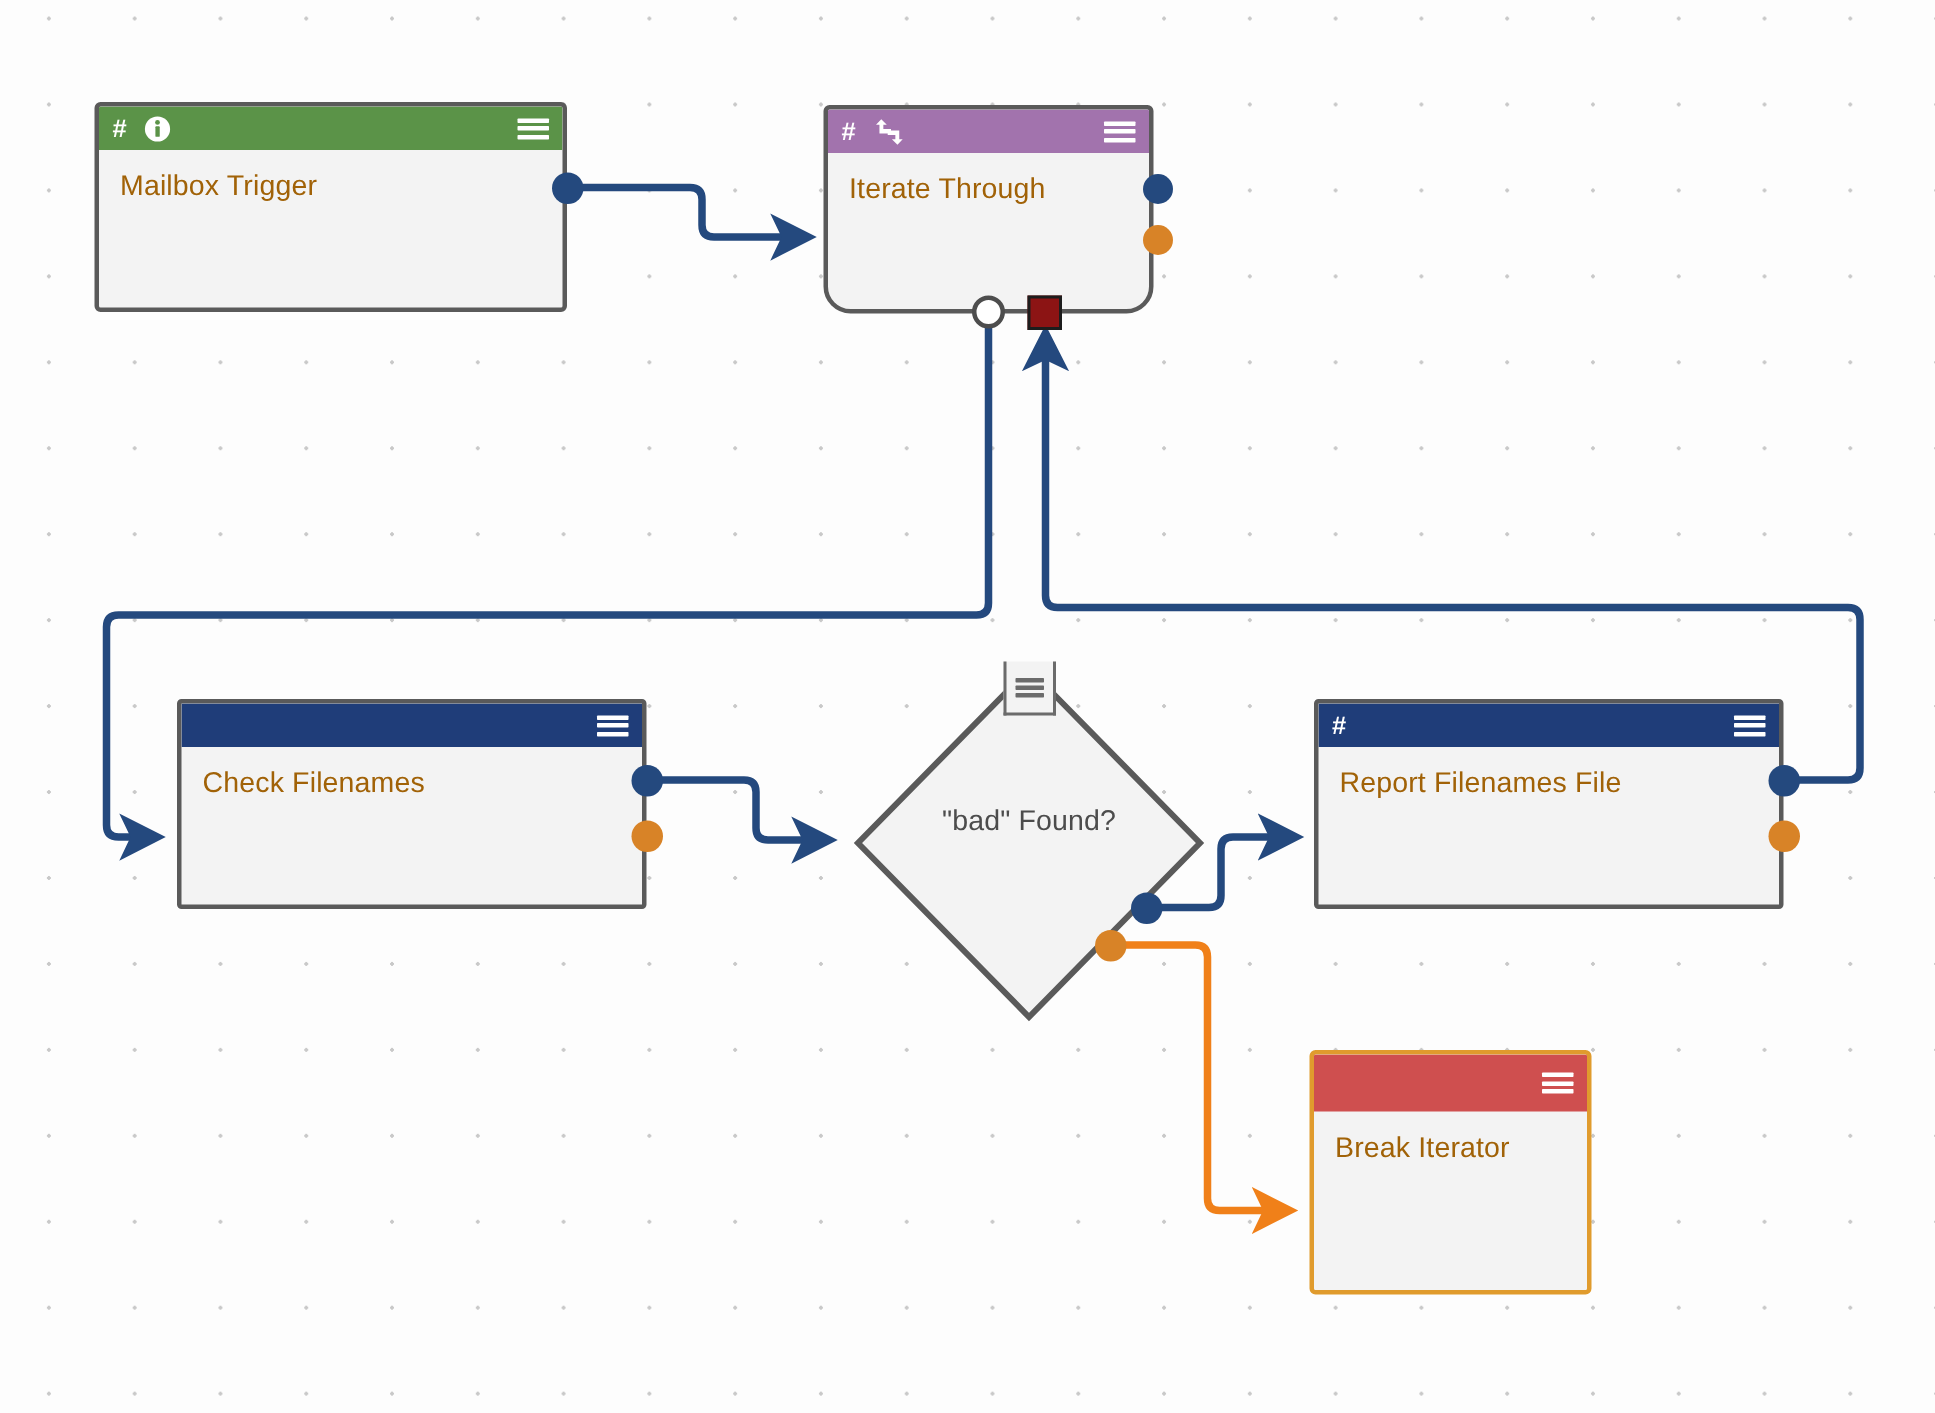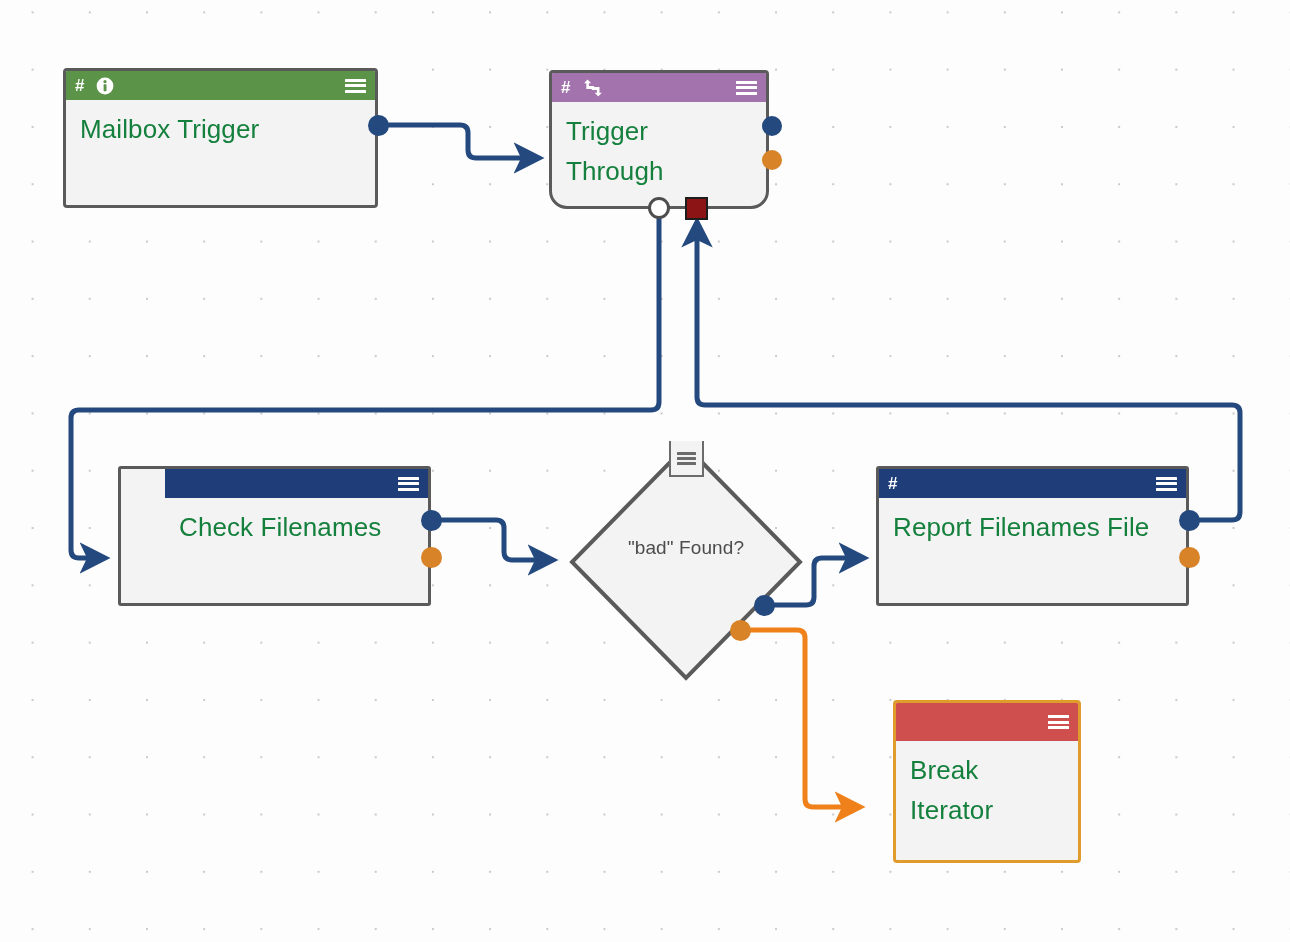--- a/index.html
+++ b/index.html
@@ -66,22 +66,22 @@
     box-sizing: border-box;
   }
   .burger i {
     display: block;
     height: 3px;
     background: #ffffff;
     border-radius: 0.5px;
   }
   .node .label {
     padding: 10px 14px 0 14px;
-    font-size: 26px;
-    color: #15803d;
+    font-size: 19px;
+    color: #a16207;
     line-height: 1.53;
     letter-spacing: 0.1px;
   }
   
   .port {
     position: absolute;
     border-radius: 50%;
   }
   .port.blue  { background: #24497e; }
   .port.orange{ background: #d88327; }
@@ -191,29 +191,29 @@
         </svg>
       </span>
       <span class="spacer"></span>
       <span class="burger">
           <i></i>
           <i></i>
           <i></i>
         </span>
     </div>
     <div class="label">
-      <div>Trigger Through</div>
+      <div>Iterate Through</div>
     </div>
   </div>
   <div class="port blue" style="left:762px; top:116px; width:20px; height:20px;"></div>
   <div class="port orange" style="left:762px; top:150px; width:20px; height:20px;"></div>
   <div class="port hollow" style="left:648px; top:197px; width:22px; height:22px;"></div>
   <div class="port sq" style="left:685px; top:197px; width:23px; height:23px;"></div>
 
-  <div class="node" style="left:118px; top:466px; width:313px; height:140px; border-radius:3px;padding-left:44px;">
+  <div class="node" style="left:118px; top:466px; width:313px; height:140px; border-radius:3px;">
     <div class="hdr" style="background:#1f3d79;">
       <span class="spacer"></span>
       <span class="burger">
           <i></i>
           <i></i>
           <i></i>
         </span>
     </div>
     <div class="label">Check Filenames</div>
   </div>
@@ -245,21 +245,21 @@
           <i></i>
           <i></i>
         </span>
     </div>
     <div class="label">Report Filenames File</div>
   </div>
   <div class="port blue" style="left:1179px; top:510px; width:21px; height:21px;"></div>
   <div class="port orange" style="left:1179px; top:547px; width:21px; height:21px;"></div>
 
   <div class="node" style="left:873px; top:700px; width:188px; height:163px; border-radius:4px;
-              border-color:#e09b2d;margin-left:20px;">
+              border-color:#e09b2d;">
     <div class="hdr" style="background:#cf4f4f; height:38px;">
       <span class="spacer"></span>
       <span class="burger">
           <i></i>
           <i></i>
           <i></i>
         </span>
     </div>
     <div class="label">Break Iterator</div>
   </div>

